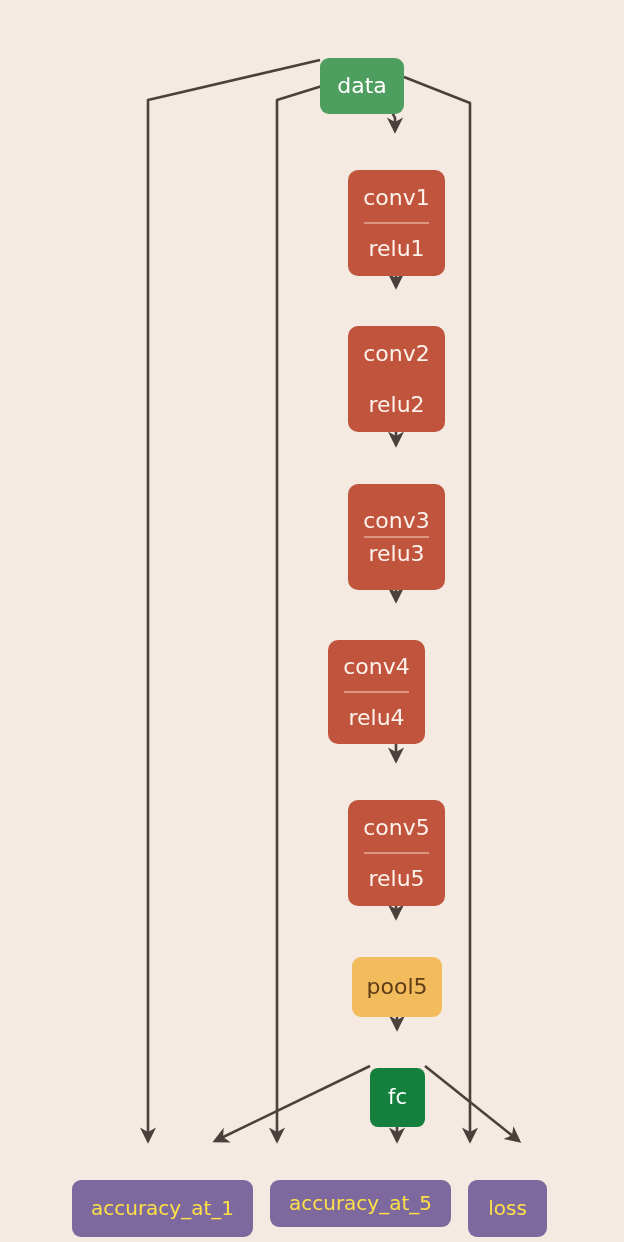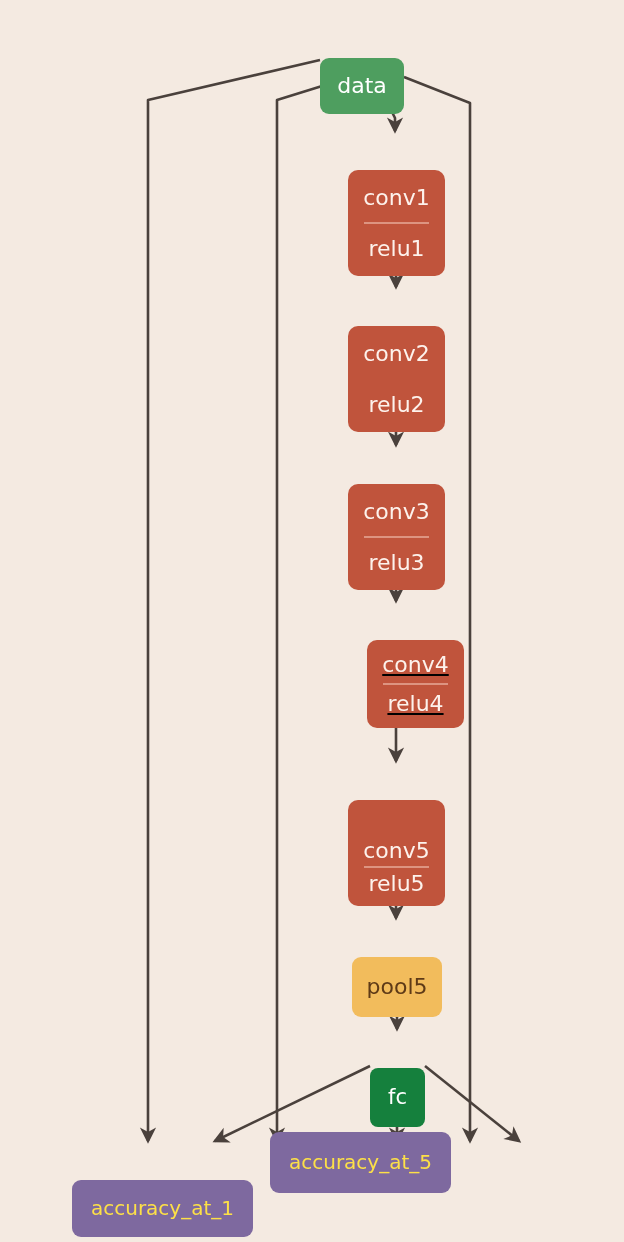--- a/index.html
+++ b/index.html
@@ -131,48 +131,51 @@
     <div class="divider"></div>
     <div class="label">relu1</div>
   </div>
 
   <div class="node node-conv" style="left:348px; top:294px; width:97px; height:106px;align-items:center;">
     <div class="label">conv2</div>
     <div class="divider"></div>
     <div class="label">relu2</div>
   </div>
 
-  <div class="node node-conv" style="left:348px; top:452px; width:97px; height:106px;">
+  <div class="node node-conv" style="left:348px; top:452px; width:97px; height:106px;justify-content:center;">
     <div class="label">conv3</div>
     <div class="divider"></div>
     <div class="label">relu3</div>
   </div>
 
-  <div class="node node-conv" style="left:367px; top:608px; width:97px; height:88px;text-decoration:underline;">
+  <div class="node node-conv" style="left:328px; top:608px; width:97px; height:104px;">
     <div class="label">conv4</div>
     <div class="divider"></div>
     <div class="label">relu4</div>
   </div>
 
-  <div class="node node-conv" style="left:348px; top:768px; width:97px; height:106px;justify-content:flex-end;">
+  <div class="node node-conv" style="left:348px; top:768px; width:97px; height:106px;">
     <div class="label">conv5</div>
     <div class="divider"></div>
     <div class="label">relu5</div>
   </div>
 
   <div class="node node-pool" style="left:352px; top:925px; width:90px; height:60px;">
     <div class="label">pool5</div>
   </div>
 
   <div class="node node-fc" style="left:370px; top:1036px; width:55px; height:59px;">
     <div class="label">fc</div>
   </div>
 
   <div class="node node-out" style="left:72px; top:1148px; width:181px; height:57px;">
     <div class="label">accuracy_at_1</div>
   </div>
 
-  <div class="node node-out" style="left:270px; top:1100px; width:181px; height:61px;">
+  <div class="node node-out" style="left:270px; top:1148px; width:181px; height:47px;">
     <div class="label">accuracy_at_5</div>
   </div>
 
+  <div class="node node-out" style="left:468px; top:1148px; width:79px; height:57px;">
+    <div class="label">loss</div>
+  </div>
 
 </div>
 
 </body></html>

